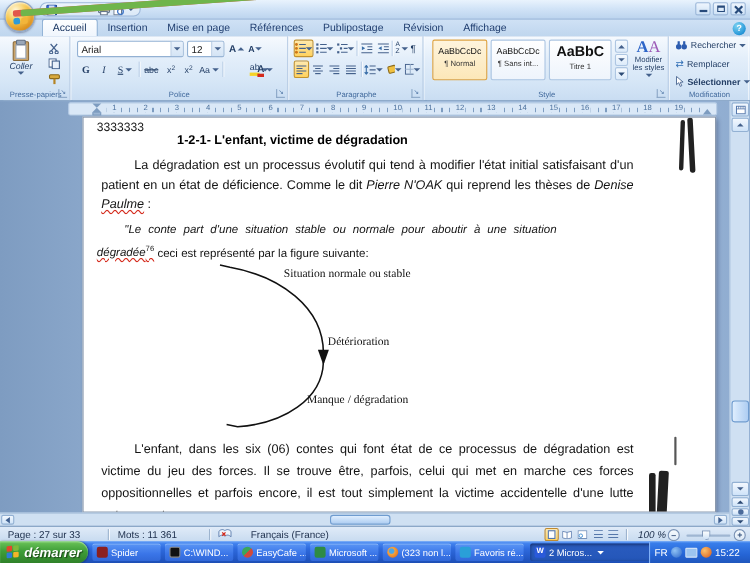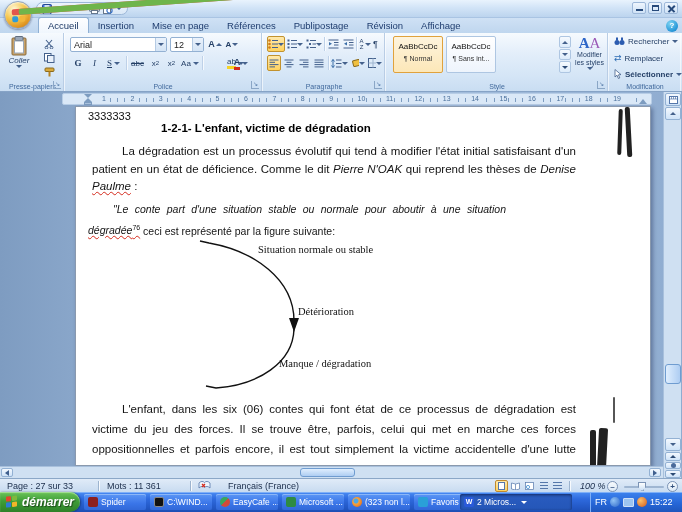--- a/index.html
+++ b/index.html
@@ -423,20 +423,24 @@
 
     <div class="rgroup" style="left:387px;width:221px;">
       <div class="stylebox sel" style="left:6px;">
         <div class="samp">AaBbCcDc</div>
         <div class="sname">¶ Normal</div>
       </div>
       <div class="stylebox" style="left:59px;">
         <div class="samp">AaBbCcDc</div>
         <div class="sname">¶ Sans int...</div>
       </div>
+      <div class="stylebox" style="left:112px;width:57px;">
+        <div class="samp" style="font-size:13px;font-weight:bold;margin-top:2px;">AaBbC</div>
+        <div class="sname">Titre 1</div>
+      </div>
       <div style="position:absolute;left:172px;top:3px;width:12px;height:37px;">
         <div class="sbtn" style="left:0;top:0;width:12px;height:12px;border-color:#aec6e2;background:linear-gradient(#f6fafe,#dcebfa);">
             <i class="cu"></i>
           </div>
         <div class="sbtn" style="left:0;top:13px;width:12px;height:11px;border-color:#aec6e2;background:linear-gradient(#f6fafe,#dcebfa);">
             <i class="cd"></i>
           </div>
         <div class="sbtn" style="left:0;top:25px;width:12px;height:12px;border-color:#aec6e2;background:linear-gradient(#f6fafe,#dcebfa);">
             <i class="cd" style="border-top-color:#2c4a74;"></i>
           </div>
@@ -643,21 +647,21 @@
       <span>Microsoft ...</span>
     </div>
     <div class="taskbtn" style="left:348px;width:62px;">
       <span class="ticon" style="border-radius:50%;background:radial-gradient(circle at 40% 40%,#4aa7e8 0 2px,#f5a13d 3px,#d95f13);"></span>
       <span>(323 non l...</span>
     </div>
     <div class="taskbtn" style="left:414px;width:62px;">
       <span class="ticon" style="background:#2aa0d8;"></span>
       <span>Favoris ré...</span>
     </div>
-    <div class="taskbtn pressed" style="left:460px;width:112px;">
+    <div class="taskbtn pressed" style="left:482px;width:112px;">
       <span class="ticon" style="background:#2a5ada;color:#fff;font-size:7px;font-weight:bold;text-align:center;line-height:10px;">W</span>
       <span>2 Micros...</span>
       <i class="cd" style="border-top-color:#fff;margin-left:2px;"></i>
     </div>
     <div class="tray">
       <span>FR</span>
       <span class="trayic" style="background:radial-gradient(circle at 35% 35%,#8fc2f5,#2a64c8);"></span>
       <span style="width:11px;height:9px;border:1px solid #cfe0f7;background:#9cc4f0;border-radius:1px;"></span>
       <span class="trayic" style="background:radial-gradient(circle at 35% 35%,#fbc06a,#d4581a);"></span>
       <span>15:22</span>

